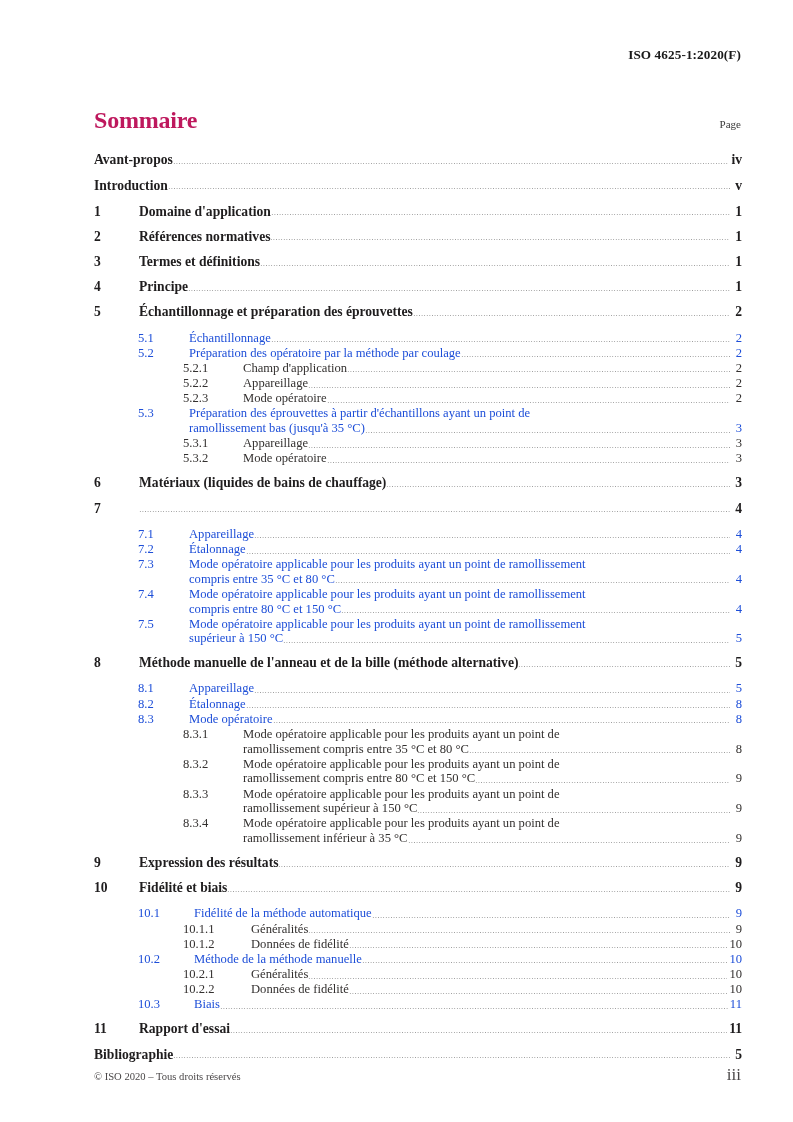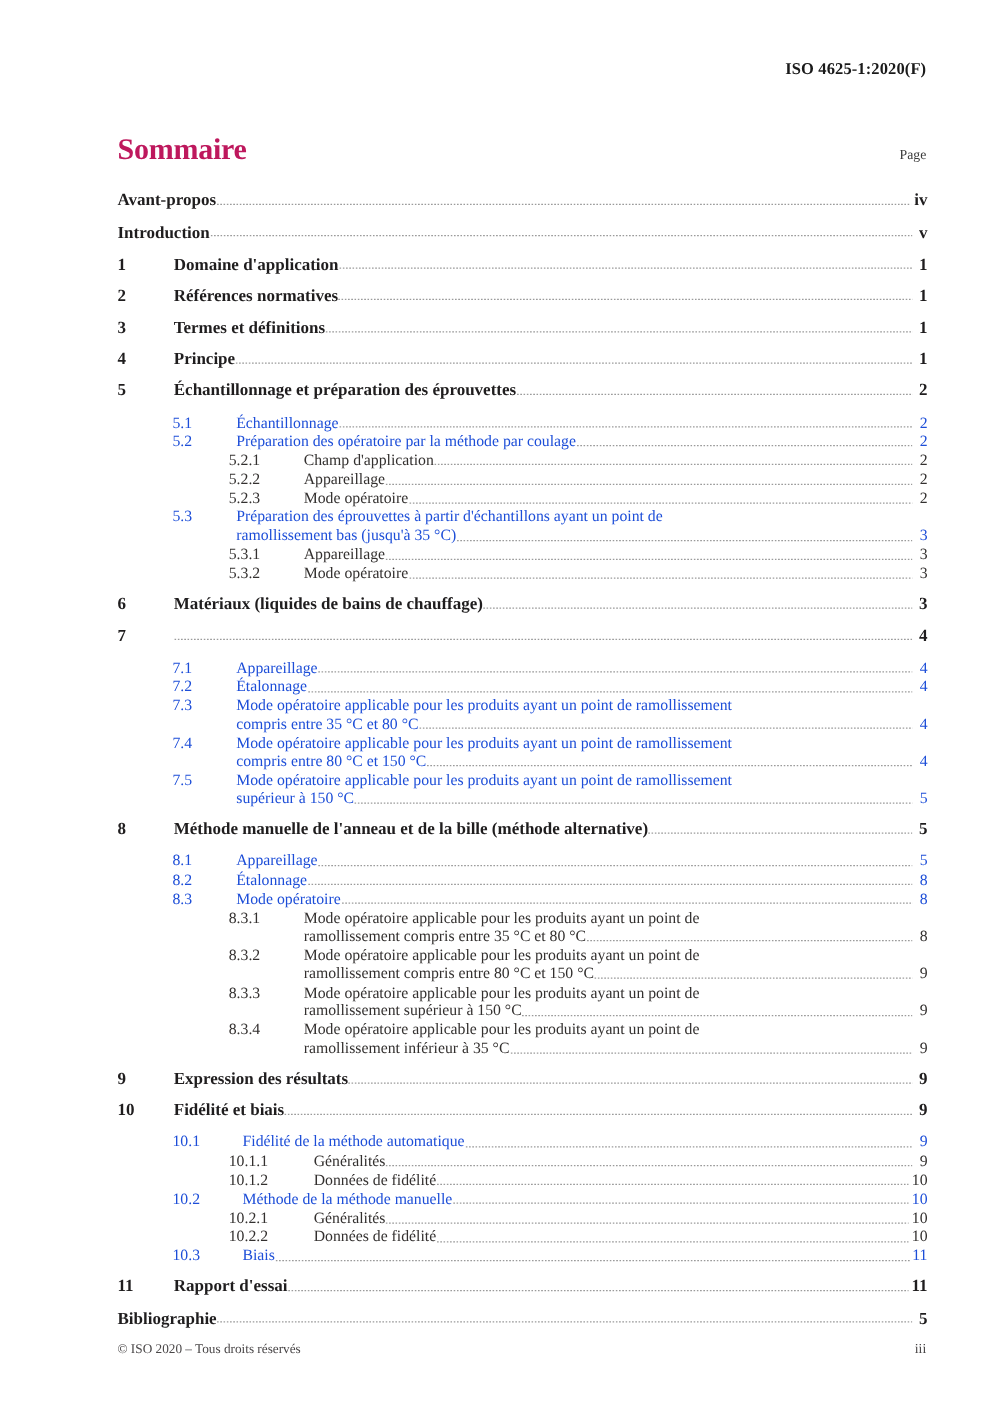--- a/index.html
+++ b/index.html
@@ -175,21 +175,21 @@
     position: absolute;
     bottom: 37px;
     left: 94px;
     right: 52px;
     display: flex;
     align-items: baseline;
     justify-content: space-between;
     font-size: 10.6px;
     color: #4a4748;
   }
-  .footer .folio { font-size: 11px; }
+  .footer .folio { font-size: 17px; }
 </style>
 </head>
 <body>
 
 <div class="page">
 
   <div class="doc-header">ISO 4625-1:2020(F)</div>
 
   <div class="title-row">
     <div class="toc-title">Sommaire</div>

